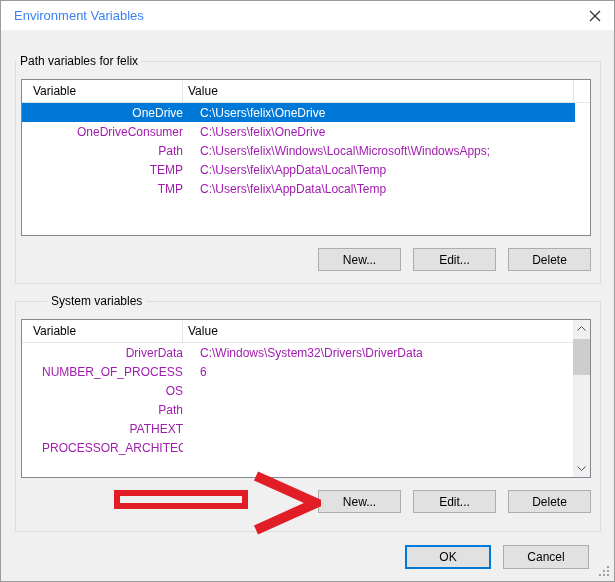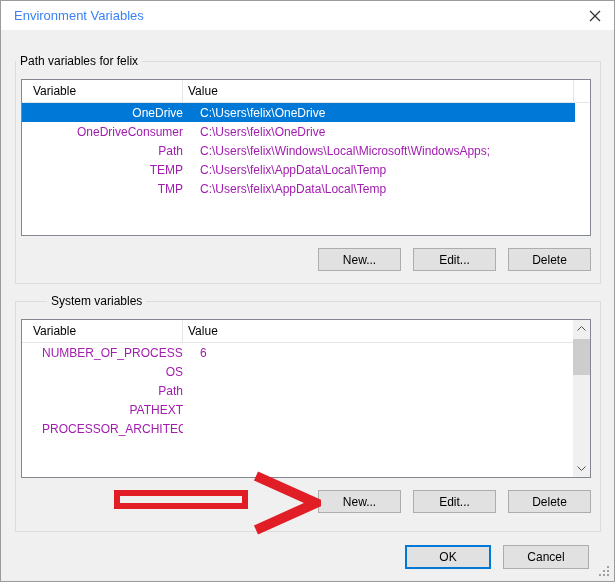--- a/index.html
+++ b/index.html
@@ -121,20 +121,24 @@
 
   <div class="group" id="group-system"></div>
   <span class="group-label" id="label-system">System variables</span>
 
   <div class="listview" id="lv-system">
     <div class="lv-header">
       <div class="hdr-var">Variable</div>
       <div class="hdr-val">Value</div>
     </div>
     <div class="lv-row">
+      <div class="cell-var">DriverData</div>
+      <div class="cell-val">C:\Windows\System32\Drivers\DriverData</div>
+    </div>
+    <div class="lv-row">
       <div class="cell-var">NUMBER_OF_PROCESSORS</div>
       <div class="cell-val">6</div>
     </div>
     <div class="lv-row">
       <div class="cell-var">OS</div>
     </div>
     <div class="lv-row">
       <div class="cell-var">Path</div>
     </div>
     <div class="lv-row">

